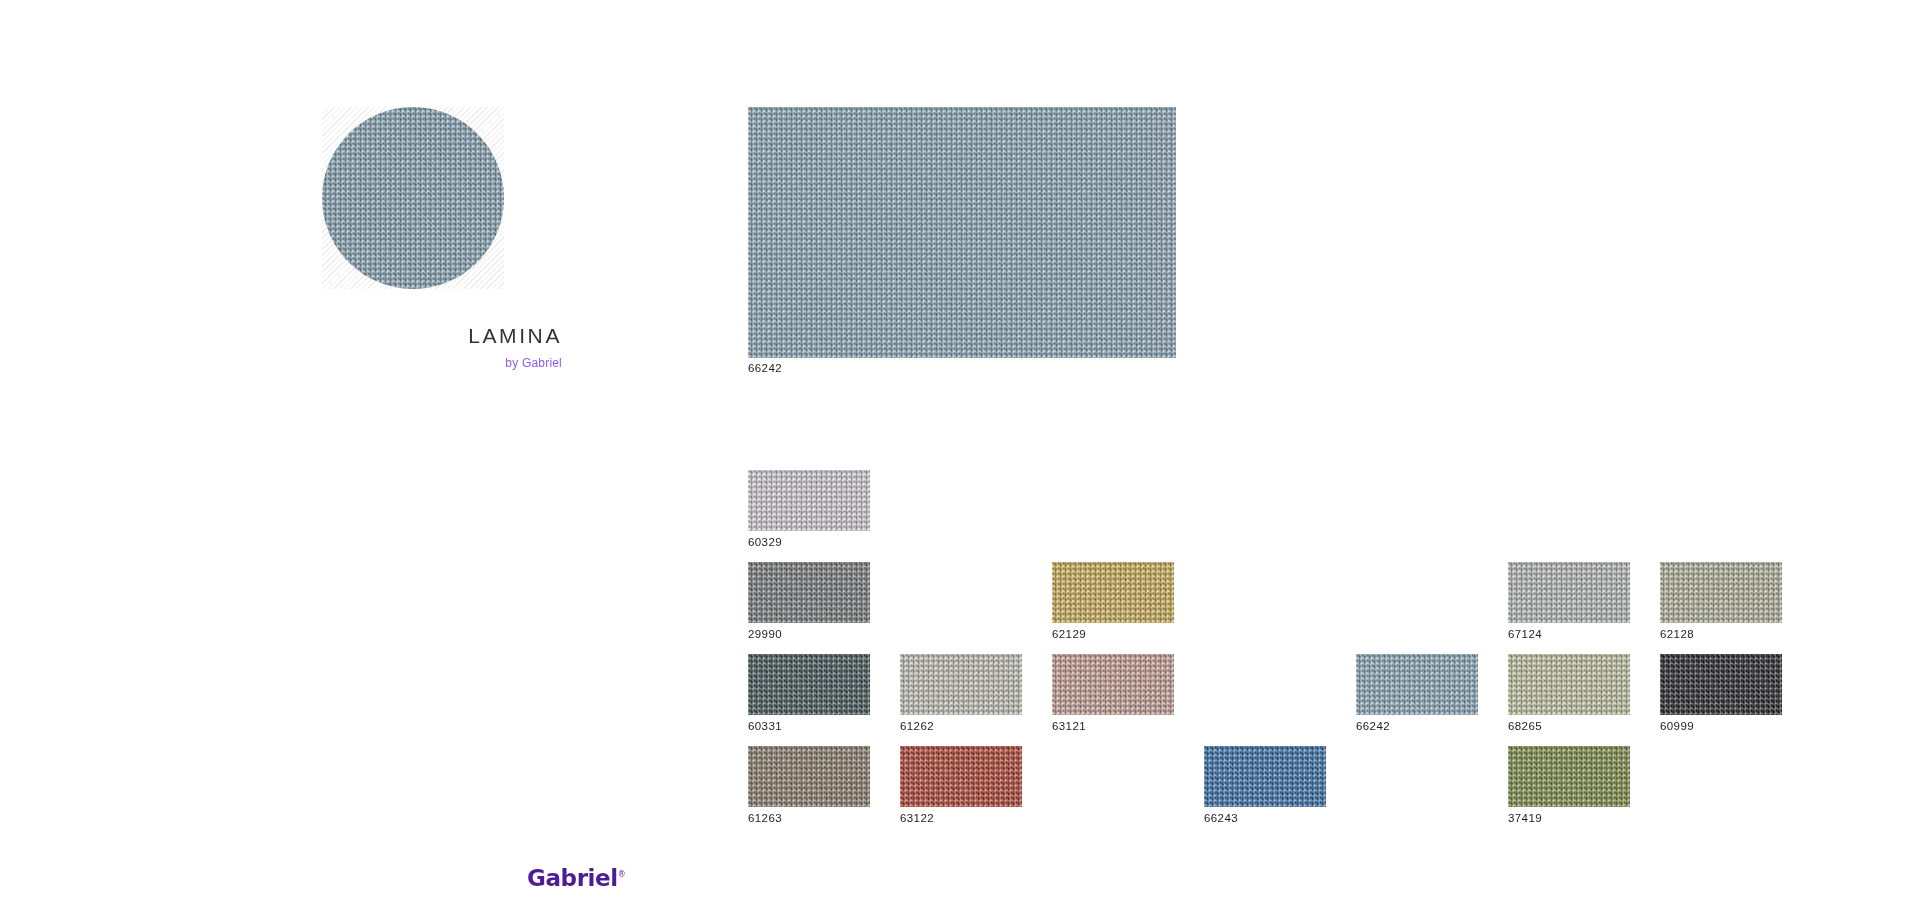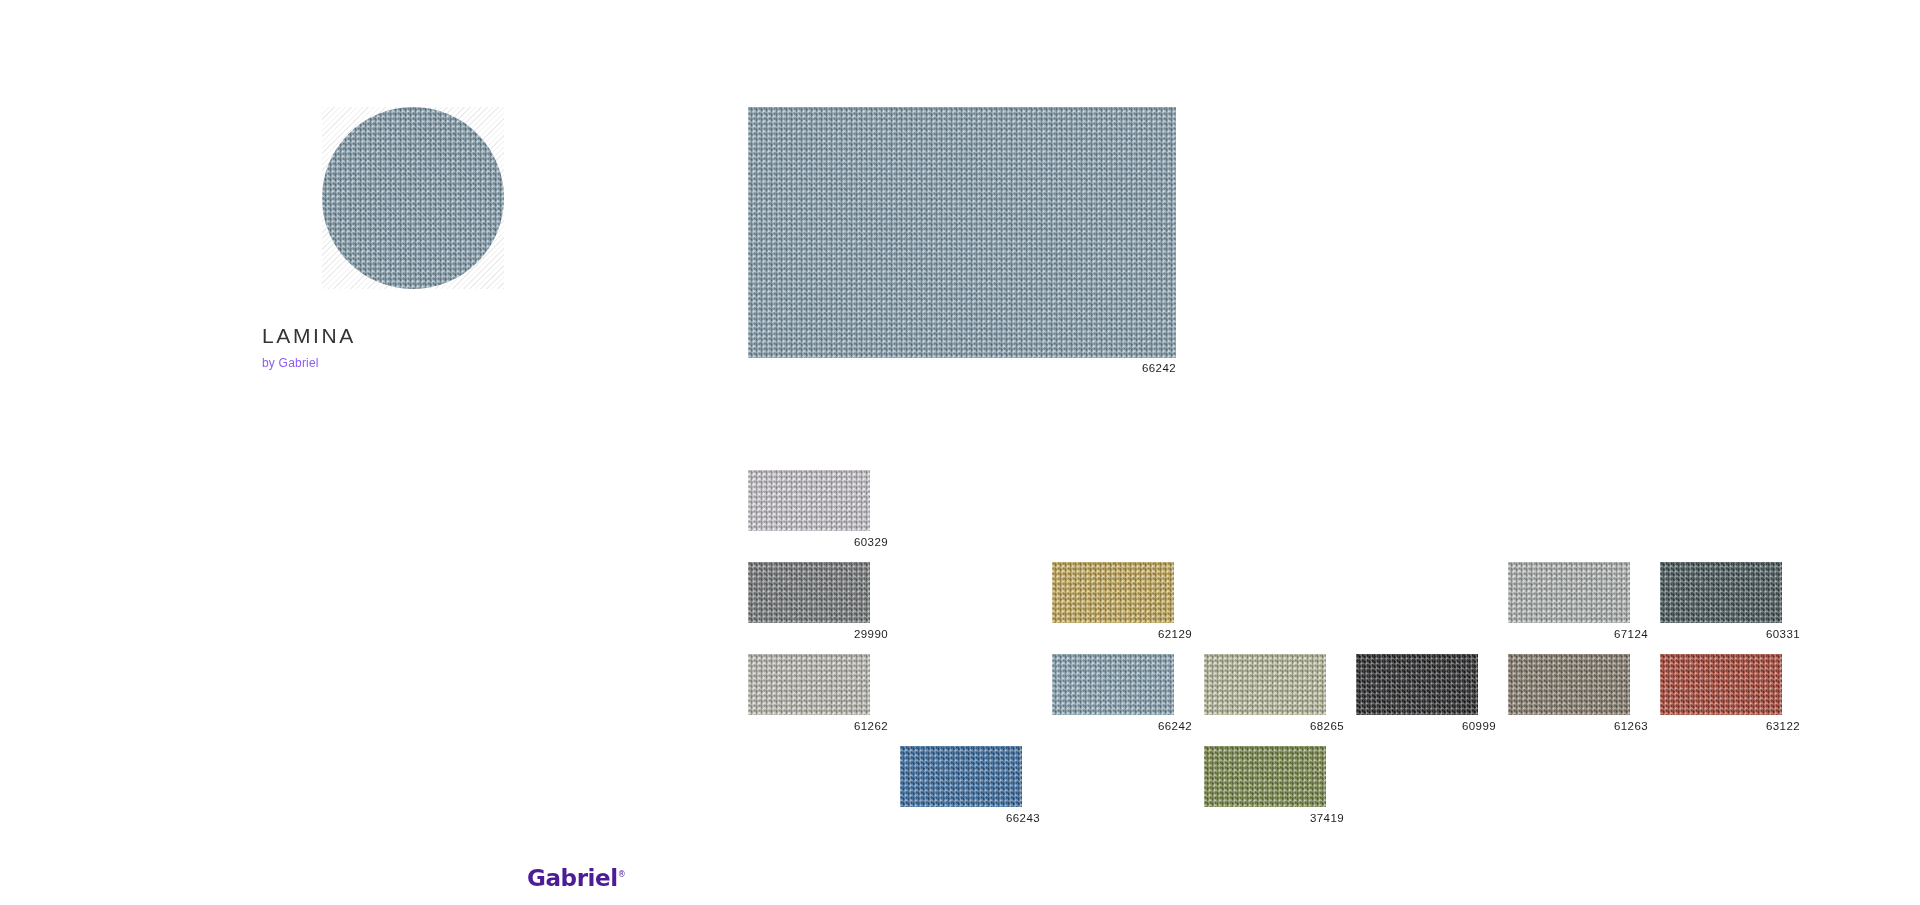--- a/index.html
+++ b/index.html
@@ -60,21 +60,21 @@
     left:322px; top:107px;
     width:182px; height:182px;
     border-radius:50%;
   }
 
   
   #brand-block{
     position:absolute;
     left:262px; top:325px;
     width:300px;
-    text-align:left;
+    text-align:right;
   }
   #product-title{
     font-size:21px;
     letter-spacing:2.6px;
     color:#343434;
     font-weight:400;
     line-height:1;
   }
   #product-subtitle{
     margin-top:11px;
@@ -88,21 +88,21 @@
   #hero-swatch-wrap{
     position:absolute;
     left:748px; top:107px;
     width:428px;
   }
   #hero-swatch{ width:428px; height:251px; display:block; }
   .code{
     font-size:11.5px;
     color:#1d1d1d;
     letter-spacing:.4px;
-    text-align:right;
+    text-align:left;
     margin-top:5px;
     line-height:1;
     white-space:nowrap;
   }
 
   
   #swatch-grid{
     position:absolute;
     left:748px; top:470px;
     width:1070px;
@@ -170,26 +170,34 @@
       <div class="sw weave" style="--c: #cfb052;"></div>
       <div class="code">62129</div>
     </div>
     <div class="cell empty"></div>
     <div class="cell empty"></div>
     <div class="cell">
       <div class="sw weave" style="--c: #b6bcb9;"></div>
       <div class="code">67124</div>
     </div>
     <div class="cell">
+      <div class="sw weave" style="--c: #b3b39c;"></div>
+      <div class="code">62128</div>
+    </div>
+    <div class="cell">
       <div class="sw weave" style="--c: #3c4f51;"></div>
       <div class="code">60331</div>
     </div>
     <div class="cell">
       <div class="sw weave" style="--c: #c6c4ba;"></div>
       <div class="code">61262</div>
+    </div>
+    <div class="cell">
+      <div class="sw weave" style="--c: #c9a096;"></div>
+      <div class="code">63121</div>
     </div>
     <div class="cell empty"></div>
     <div class="cell">
       <div class="sw weave" style="--c: #8aabbd;"></div>
       <div class="code">66242</div>
     </div>
     <div class="cell">
       <div class="sw weave" style="--c: #c3c6a2;"></div>
       <div class="code">68265</div>
     </div>

